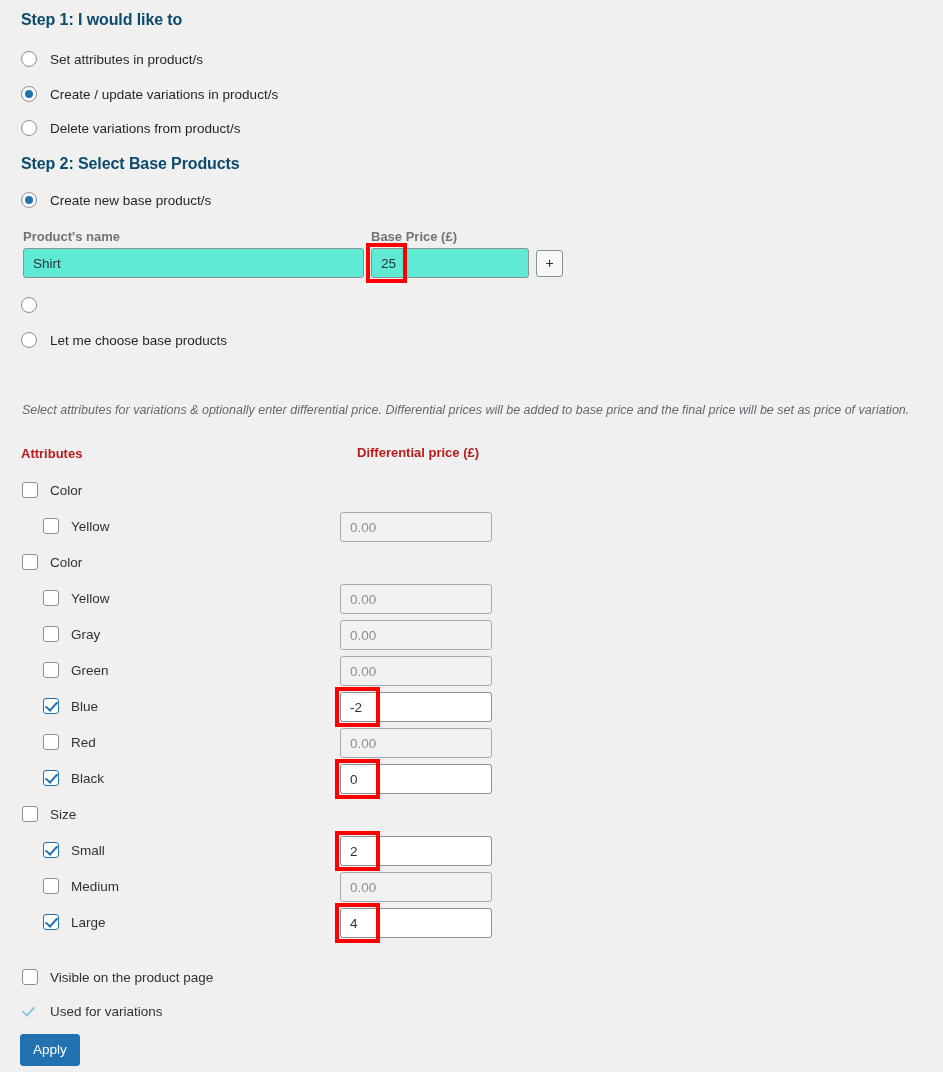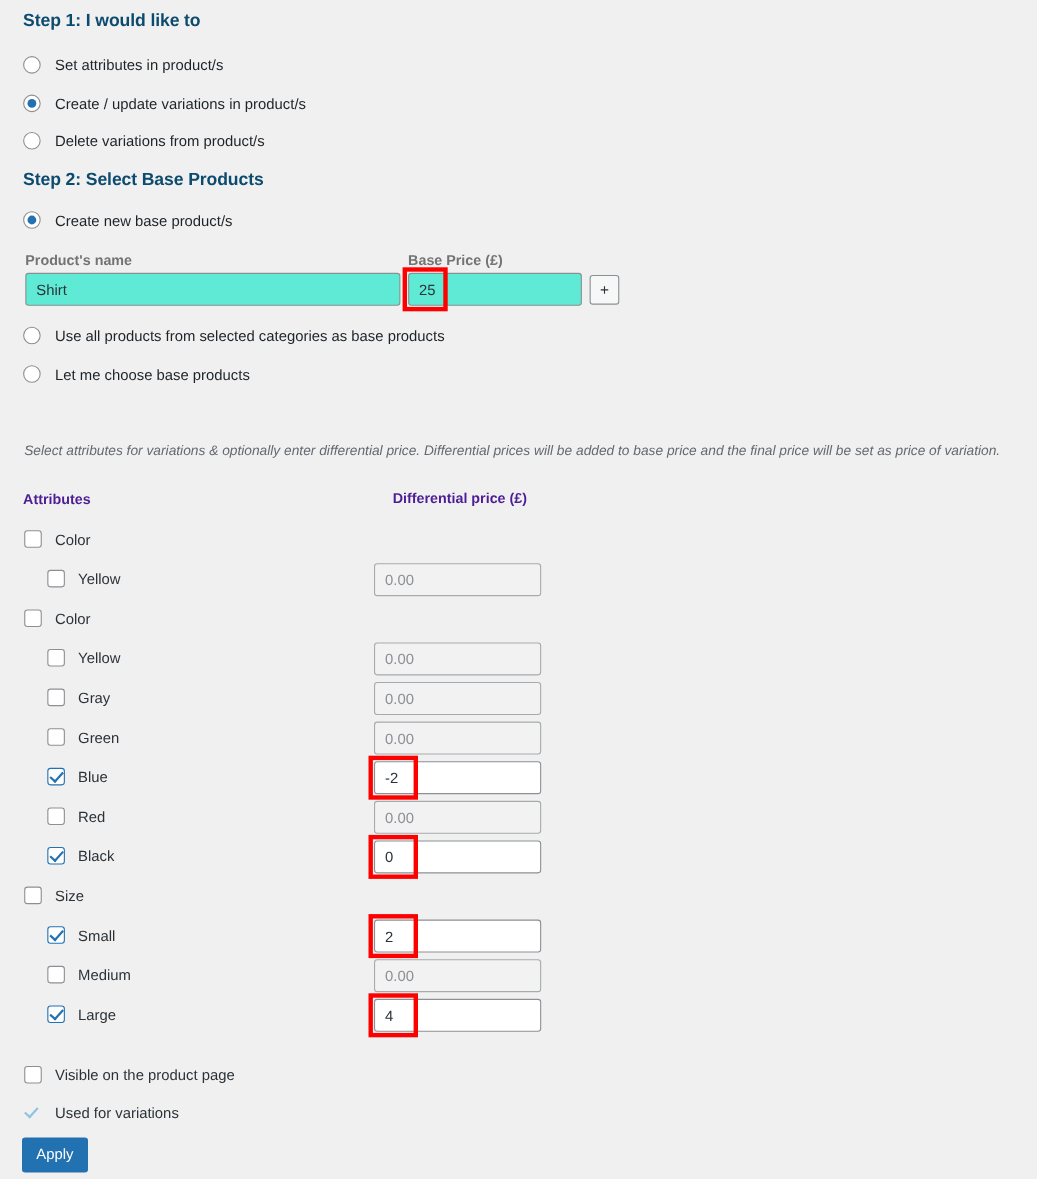--- a/index.html
+++ b/index.html
@@ -78,21 +78,21 @@
     font-size:14px;color:#2c3338;line-height:25px;text-align:center;
     cursor:pointer;
   }
 
   .note{
     position:absolute;font-style:italic;font-size:12.5px;color:#646970;
     white-space:nowrap;
   }
 
   .col-head{
-    position:absolute;font-size:13px;font-weight:bold;color:#4c1d95;
+    position:absolute;font-size:13px;font-weight:bold;color:#b91c1c;
   }
 
   
   .attr-row{position:absolute;display:flex;align-items:center;}
   .attr-label{margin-left:12px;font-size:13.5px;color:#2c3338;white-space:nowrap;}
 
   .price-input{
     position:absolute;box-sizing:border-box;
     left:340px;width:152px;height:30px;
     border:1px solid #8c8f94;border-radius:3px;
@@ -152,21 +152,20 @@
   <div class="field-label" style="left:371px;top:229px;">Base Price (£)</div>
 
   <input class="txt-input" style="left: 23px; top: 248px; width: 341px;" value="Shirt">
   <input class="txt-input" style="left: 371px; top: 248px; width: 158px;" value="25">
   <div class="hl" style="left:366px;top:243px;width:41px;height:40px;"></div>
 
   <div class="plus-btn" style="left:536px;top:250px;">+</div>
 
   <div class="radio-row" style="left:21px;top:297px;">
     <span class="radio"></span>
-    <span class="radio-label">Use all products from selected categories as base products</span>
   </div>
 
   <div class="radio-row" style="left:21px;top:332px;">
     <span class="radio"></span>
     <span class="radio-label">Let me choose base products</span>
   </div>
 
 
   <div class="note" style="left:22px;top:403px;">Select attributes for variations &amp; optionally enter differential price. Differential prices will be added to base price and the final price will be set as price of variation.</div>
 

